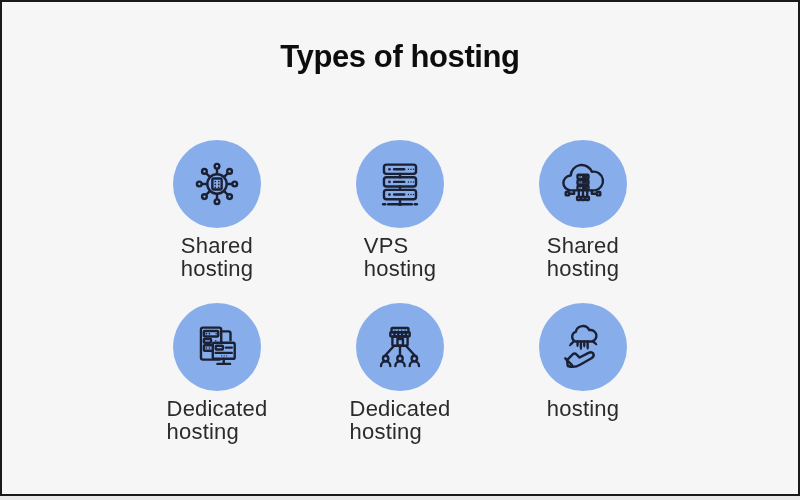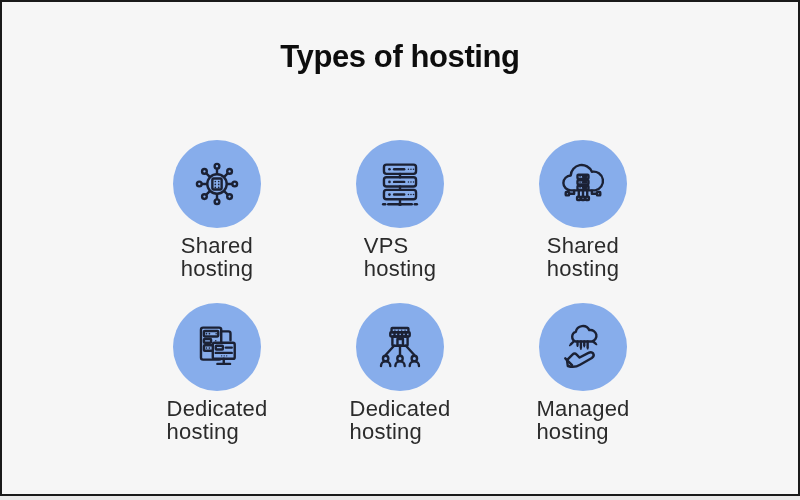--- a/index.html
+++ b/index.html
@@ -223,19 +223,18 @@
             <circle class="f" cx="37.5" cy="34" r="1"></circle>
           <line x1="21" y1="25.5" x2="17.5" y2="29"></line>
             <circle class="f" cx="16.3" cy="30.2" r="1"></circle>
           <line x1="44" y1="25.5" x2="47" y2="28"></line>
             <circle class="f" cx="48" cy="29" r="1"></circle>
           <path d="M14 54.5 Q22 57 28.5 53 L42.5 45 Q46 42.5 44 39.5 Q42 37 38.5 39 L28 44.5 L24.5 41 Q22 38.5 19.5 41 L13 47.5 Z"></path>
           <line x1="11" y1="45.5" x2="19" y2="53.5"></line>
         </svg>
       </div>
       <div class="label">
-        <span>Managed</span>
         <span>hosting</span>
       </div>
     </div>
 
   </div>
 </div>
 
 </body></html>

